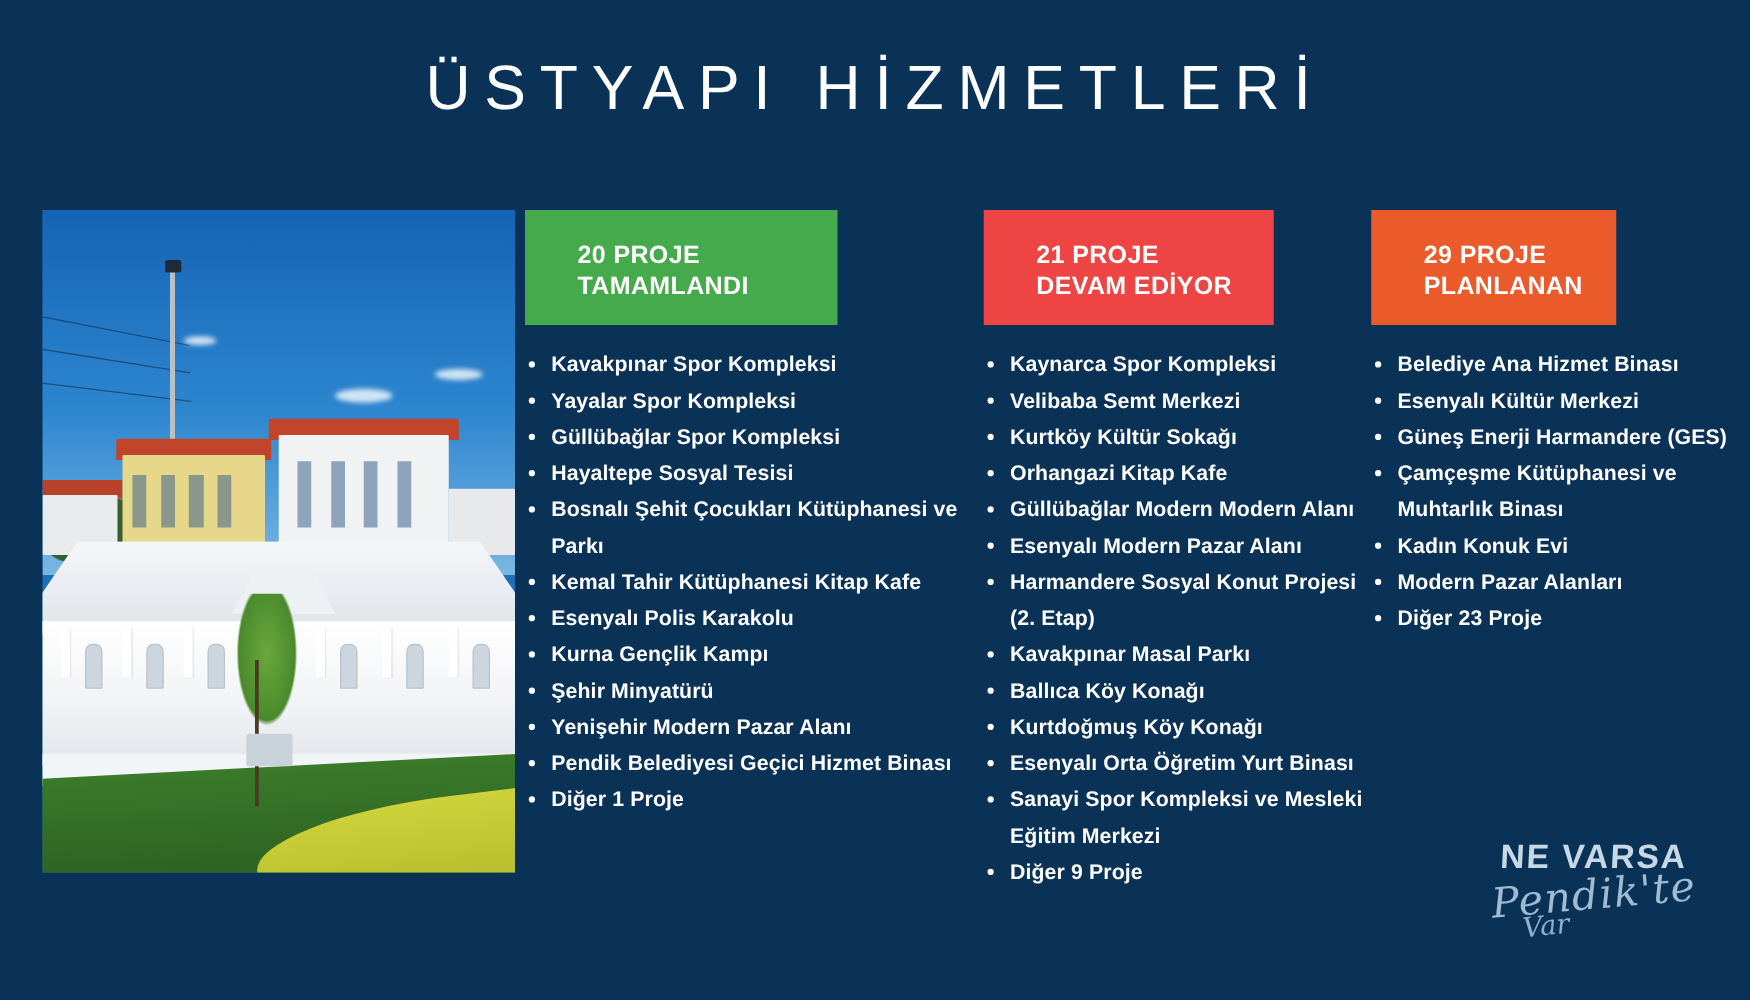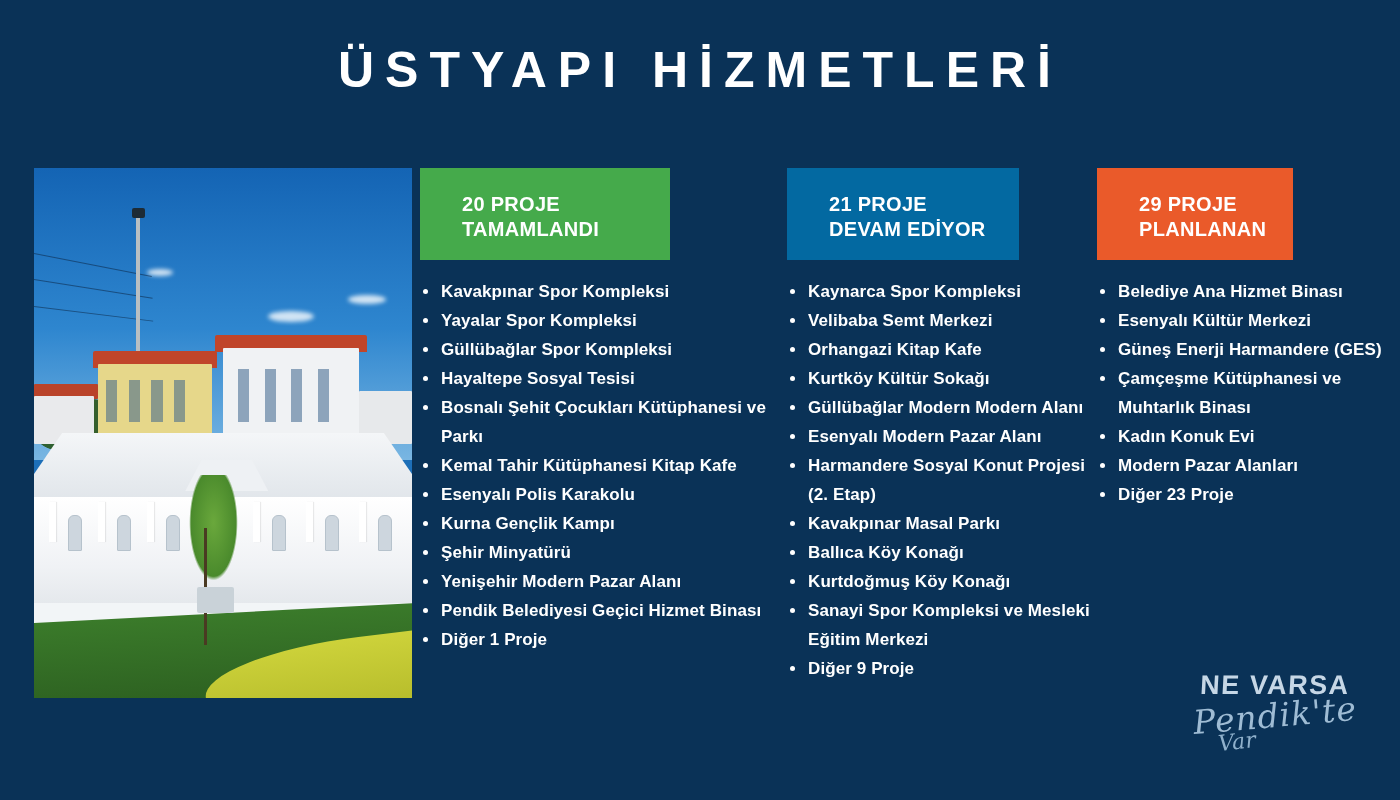--- a/index.html
+++ b/index.html
@@ -25,21 +25,21 @@
 
   
   .page-title {
     position: absolute;
     top: 42px;
     left: 0;
     width: 1400px;
     text-align: center;
     color: #ffffff;
     font-size: 50px;
-    font-weight: 700;
+    font-weight: 400;
     letter-spacing: 11px;
     line-height: 56px;
     white-space: nowrap;
   }
 
   
   .photo-frame {
     position: absolute;
     left: 34px;
     top: 168px;
@@ -377,35 +377,36 @@
       <li>Esenyalı Polis Karakolu</li>
       <li>Kurna Gençlik Kampı</li>
       <li>Şehir Minyatürü</li>
       <li>Yenişehir Modern Pazar Alanı</li>
       <li>Pendik Belediyesi Geçici Hizmet Binası</li>
       <li>Diğer 1 Proje</li>
     </ul>
   </div>
 
   <div class="col col-2">
-    <div class="col-header" style="background:#0369a1">
+    <div class="col-header" style="background:#ef4444">
       <span class="hdr-line">21 PROJE</span>
       <span class="hdr-line">DEVAM EDİYOR</span>
     </div>
     <ul class="items">
       <li>Kaynarca Spor Kompleksi</li>
       <li>Velibaba Semt Merkezi</li>
+      <li>Kurtköy Kültür Sokağı</li>
       <li>Orhangazi Kitap Kafe</li>
-      <li>Kurtköy Kültür Sokağı</li>
       <li>Güllübağlar Modern Modern Alanı</li>
       <li>Esenyalı Modern Pazar Alanı</li>
       <li>Harmandere Sosyal Konut Projesi (2. Etap)</li>
       <li>Kavakpınar Masal Parkı</li>
       <li>Ballıca Köy Konağı</li>
       <li>Kurtdoğmuş Köy Konağı</li>
+      <li>Esenyalı Orta Öğretim Yurt Binası</li>
       <li>Sanayi Spor Kompleksi ve Mesleki Eğitim Merkezi</li>
       <li>Diğer 9 Proje</li>
     </ul>
   </div>
 
   <div class="col col-3">
     <div class="col-header" style="background:#ea5a2a">
       <span class="hdr-line">29 PROJE</span>
       <span class="hdr-line">PLANLANAN</span>
     </div>

